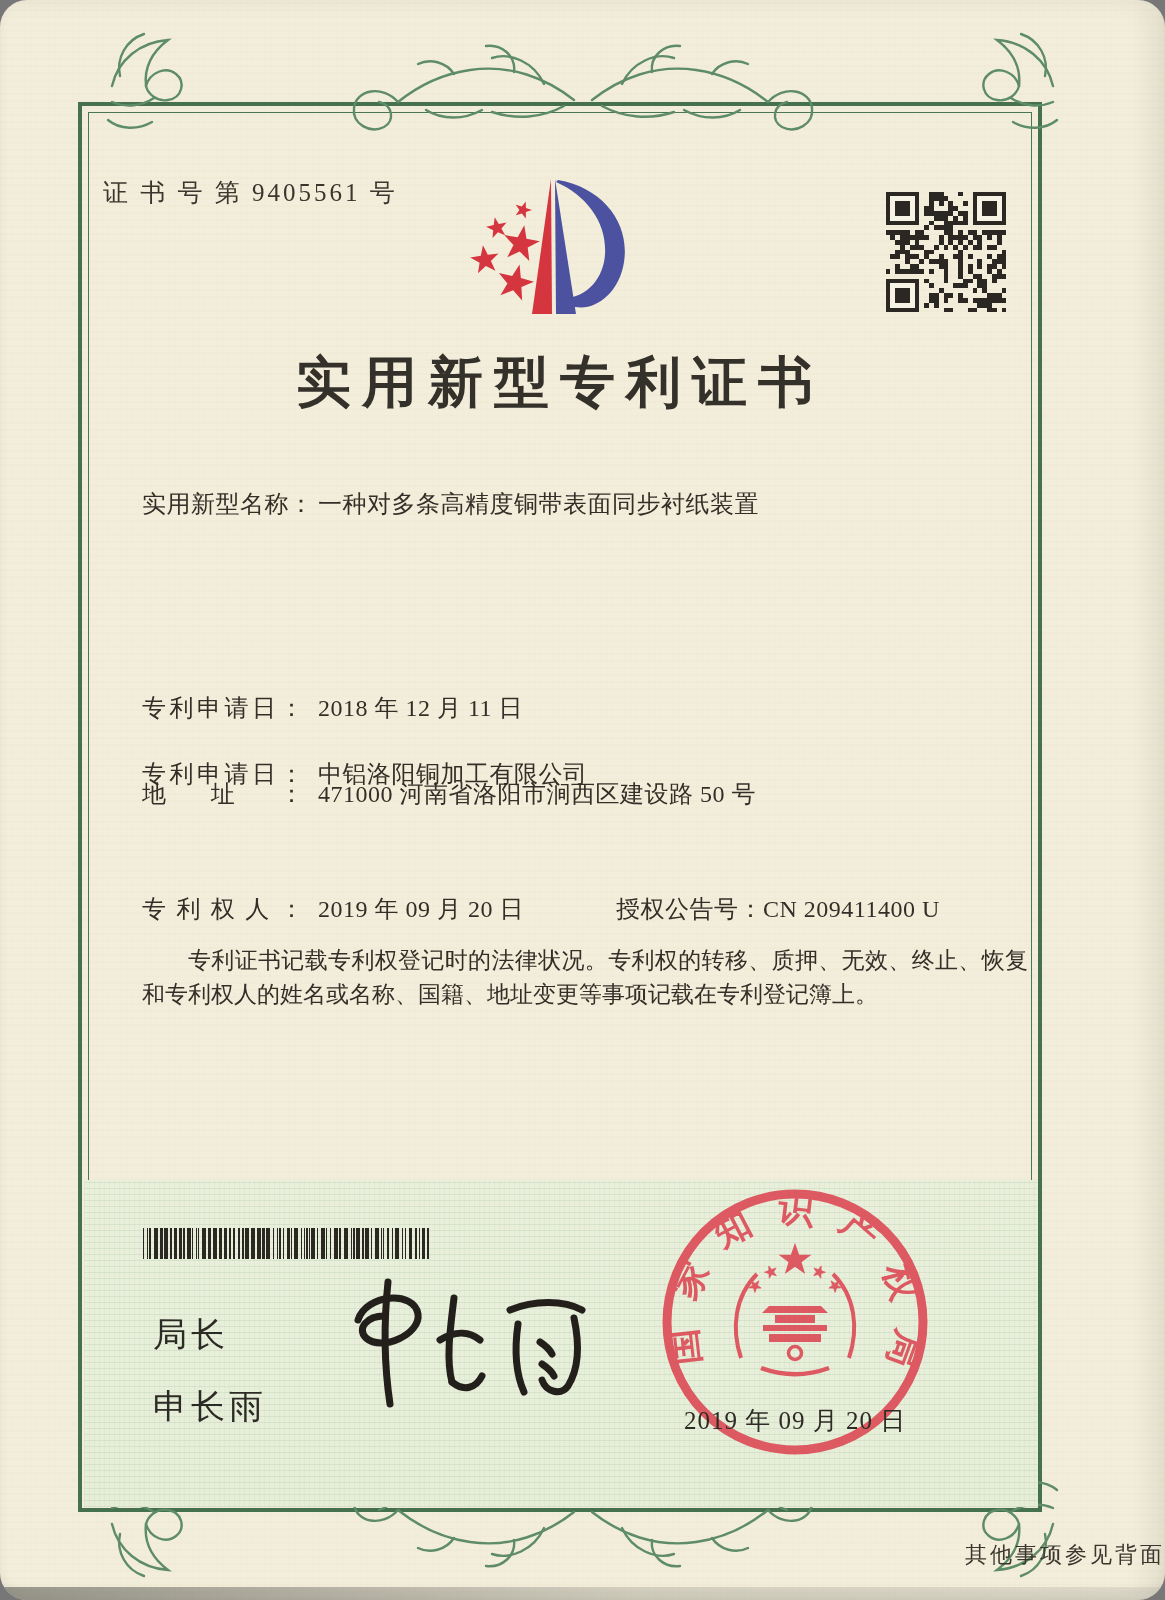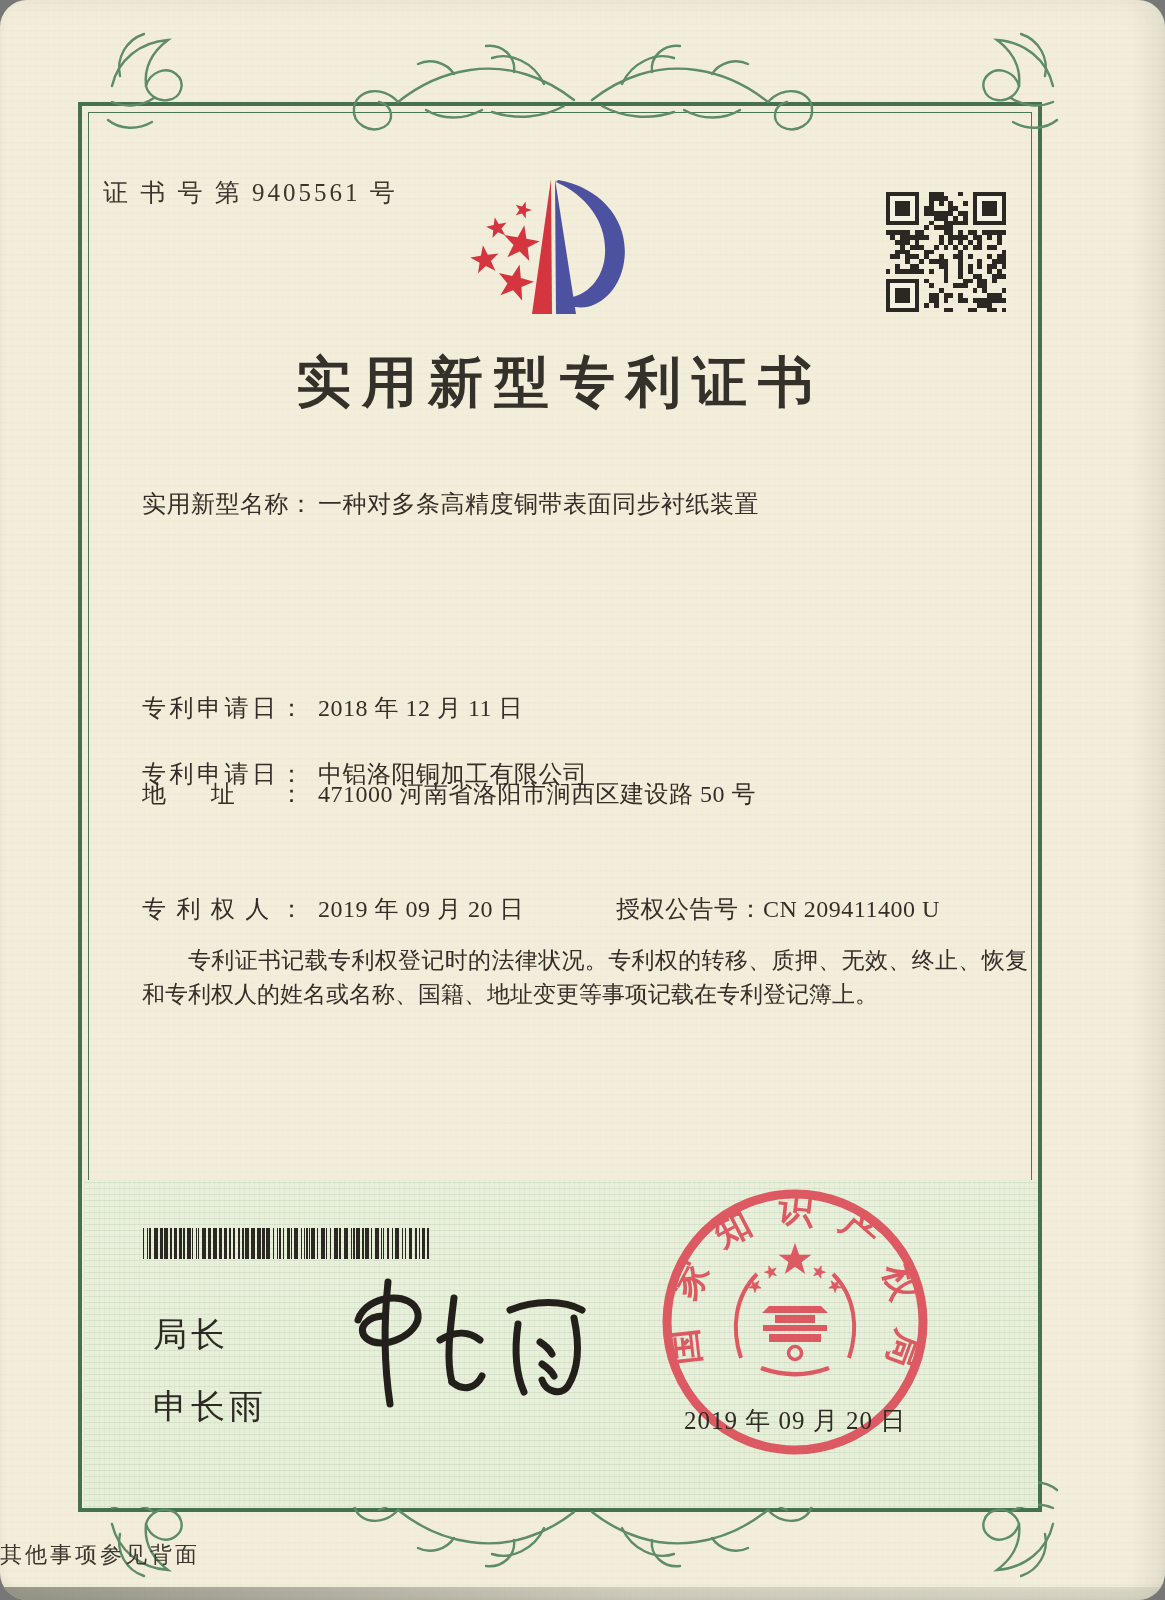--- a/index.html
+++ b/index.html
@@ -38,21 +38,21 @@
   }
   .row{left:142px;width:880px;font-size:24px;letter-spacing:.5px;color:#332f28;white-space:nowrap;}
   .flabel{display:inline-block;width:162px;text-align:justify;text-align-last:justify;vertical-align:bottom;}
   .fvalue{margin-left:14px;}
   .gap{display:inline-block;width:92px;}
   .paras{left:142px;top:944px;width:886px;font-size:23px;line-height:34px;text-align:justify;color:#332f28;}
   .paras p{margin:0 0 3px 0;text-indent:2em;}
   .officials{left:145px;top:1312px;font-size:34px;letter-spacing:4px;color:#2c2a24;margin-left:8px;}
   .officials div{margin-bottom:26px;}
   .page-ind{left:78px;top:1472px;width:964px;text-align:center;font-size:20px;letter-spacing:2px;color:#37332c;}
-  .foot-note{left:0;top:1540px;width:1165px;text-align:left;font-size:22px;letter-spacing:3px;color:#3a362e;}
+  .foot-note{left:0;top:1540px;width:1165px;text-align:right;font-size:22px;letter-spacing:3px;color:#3a362e;}
   .seal-date{left:684px;top:1404px;width:230px;font-size:25px;letter-spacing:1px;color:#2e2b25;z-index:6;}
   .bottom-strip{
     position:absolute;left:0;bottom:0;width:100%;height:13px;
     background:linear-gradient(90deg, rgba(80,80,75,.55), rgba(135,135,128,.28) 55%, rgba(150,150,142,.2));
   }
   svg{display:block;}
 </style>
 </head>
 <body>
 

